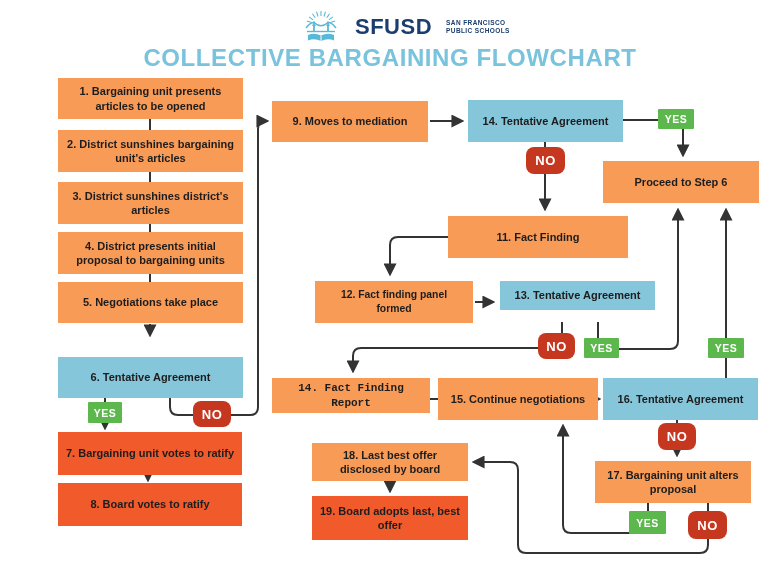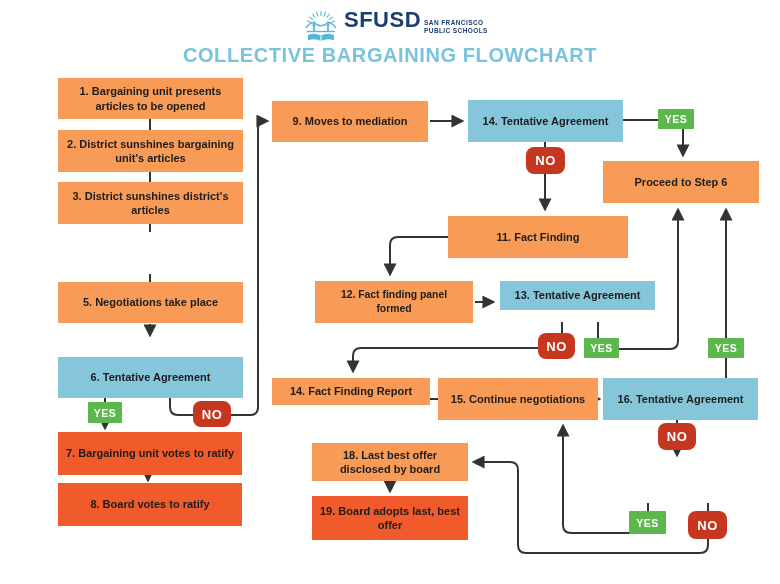--- a/index.html
+++ b/index.html
@@ -1,24 +1,24 @@
 <!DOCTYPE html>
 <html><head>
 <meta charset="utf-8">
 <style>
   html,body{margin:0;padding:0;background:#ffffff;}
   #stage{position:relative;width:780px;height:584px;background:#fff;overflow:hidden;
          font-family:"Liberation Sans","DejaVu Sans",sans-serif;}
   
-  #brand{position:absolute;left:301px;top:7px;display:flex;gap:3px;}
+  #brand{position:absolute;left:301px;top:7px;display:flex;align-items:center;gap:14px;}
   #brand .word{font-size:22px;font-weight:800;color:#1b3e6f;letter-spacing:.5px;}
   #brand .tag{display:flex;flex-direction:column;justify-content:center;font-size:6.5px;
               font-weight:bold;color:#1b3e6f;letter-spacing:.4px;line-height:1.3;}
   #title{position:absolute;left:0;top:44px;width:780px;text-align:center;
-         font-size:20px;font-weight:800;color:#79c3dd;letter-spacing:.6px;}
+         font-size:24px;font-weight:800;color:#79c3dd;letter-spacing:.6px;}
   
   .node{position:absolute;display:flex;align-items:center;justify-content:center;
         text-align:center;font-weight:bold;font-size:11px;color:#1d1d1d;
         padding:2px 7px;box-sizing:border-box;line-height:1.3;z-index:2;}
   .orange{background:#f79b57;}
   .dark{background:#f15a2b;}
   .blue{background:#85c6db;}
   .fs10{font-size:10.4px;}
   
   #wires{position:absolute;left:0;top:0;z-index:1;}
@@ -95,34 +95,36 @@
       <path d="M677,420 V455" marker-end="url(#arr)"></path>
       <path d="M648,503 V525 Q648,533 640,533 H571 Q563,533 563,525 V426" marker-end="url(#arr)"></path>
       <path d="M708,503 V545 Q708,553 700,553 H526 Q518,553 518,545 V470 Q518,462 510,462 H474" marker-end="url(#arr)"></path>
       <path d="M390,481 V491" marker-end="url(#arr)"></path>
     </g>
   </svg>
 
   <div class="node orange" style="left:58px;top:78px;width:185px;height:41px;">1.  Bargaining unit presents articles to be opened</div>
   <div class="node orange" style="left:58px;top:130px;width:185px;height:42px;">2.  District sunshines bargaining unit's articles</div>
   <div class="node orange" style="left:58px;top:182px;width:185px;height:42px;">3.  District sunshines district's articles</div>
+  <div class="node orange" style="left:58px;top:232px;width:185px;height:42px;">4.  District presents initial proposal to bargaining units</div>
   <div class="node orange" style="left:58px;top:282px;width:185px;height:41px;">5. Negotiations take place</div>
   <div class="node blue" style="left:58px;top:357px;width:185px;height:41px;">6.  Tentative Agreement</div>
   <div class="node dark" style="left:58px;top:432px;width:184px;height:43px;">7.  Bargaining unit votes to ratify</div>
   <div class="node dark" style="left:58px;top:483px;width:184px;height:43px;">8.  Board votes to ratify</div>
 
   <div class="node orange" style="left:272px;top:101px;width:156px;height:41px;">9. Moves to mediation</div>
   <div class="node blue" style="left:468px;top:100px;width:155px;height:42px;">14. Tentative Agreement</div>
   <div class="node orange" style="left:603px;top:161px;width:156px;height:42px;">Proceed to Step 6</div>
   <div class="node orange" style="left:448px;top:216px;width:180px;height:42px;">11.  Fact Finding</div>
   <div class="node orange fs10" style="left:315px;top:281px;width:158px;height:42px;">12. Fact finding panel formed</div>
   <div class="node blue" style="left:500px;top:281px;width:155px;height:29px;">13. Tentative Agreement</div>
-  <div class="node orange" style="left:272px;top:378px;width:158px;height:27px;">14. Fact Finding Report</div>
+  <div class="node orange" style="left:272px;top:378px;width:158px;height:35px;font-family:Liberation Mono, monospace;">14. Fact Finding Report</div>
   <div class="node orange" style="left:438px;top:378px;width:160px;height:42px;">15. Continue negotiations</div>
   <div class="node blue" style="left:603px;top:378px;width:155px;height:42px;">16. Tentative Agreement</div>
+  <div class="node orange" style="left:595px;top:461px;width:156px;height:42px;">17.  Bargaining unit alters proposal</div>
   <div class="node orange" style="left:312px;top:443px;width:156px;height:38px;">18.  Last best offer disclosed by board</div>
   <div class="node dark" style="left:312px;top:496px;width:156px;height:44px;">19. Board adopts last, best offer</div>
 
   <div class="badge yes" style="left:88px;top:402px;width:34px;height:21px;">YES</div>
   <div class="badge no" style="left:193px;top:401px;width:38px;height:26px;">NO</div>
   <div class="badge yes" style="left:658px;top:109px;width:36px;height:20px;">YES</div>
   <div class="badge no" style="left:526px;top:147px;width:39px;height:27px;">NO</div>
   <div class="badge no" style="left:538px;top:333px;width:37px;height:26px;">NO</div>
   <div class="badge yes" style="left:584px;top:338px;width:35px;height:20px;">YES</div>
   <div class="badge yes" style="left:708px;top:338px;width:36px;height:20px;">YES</div>

